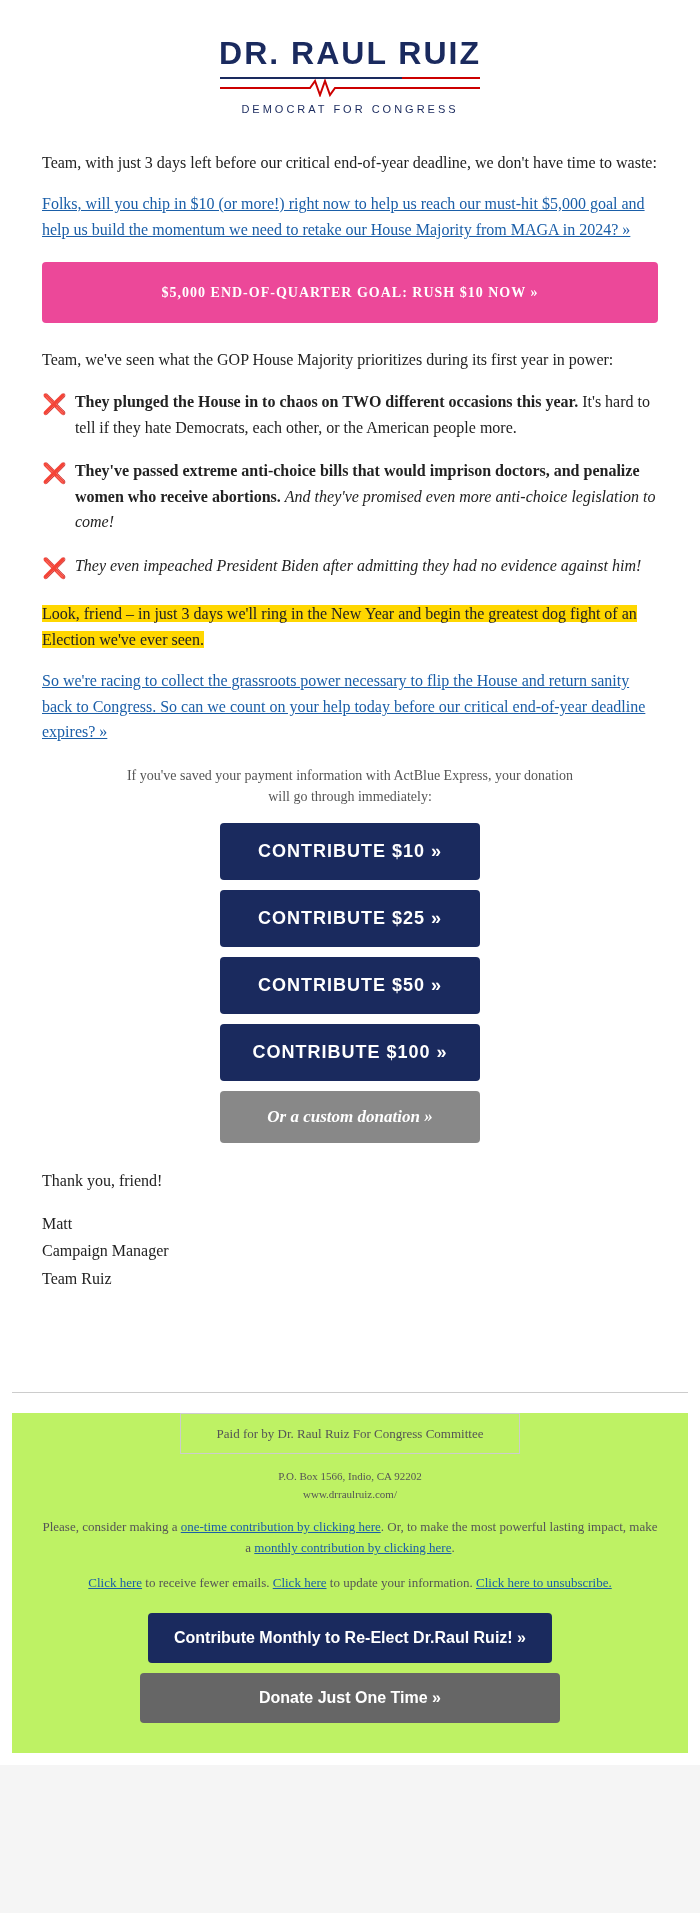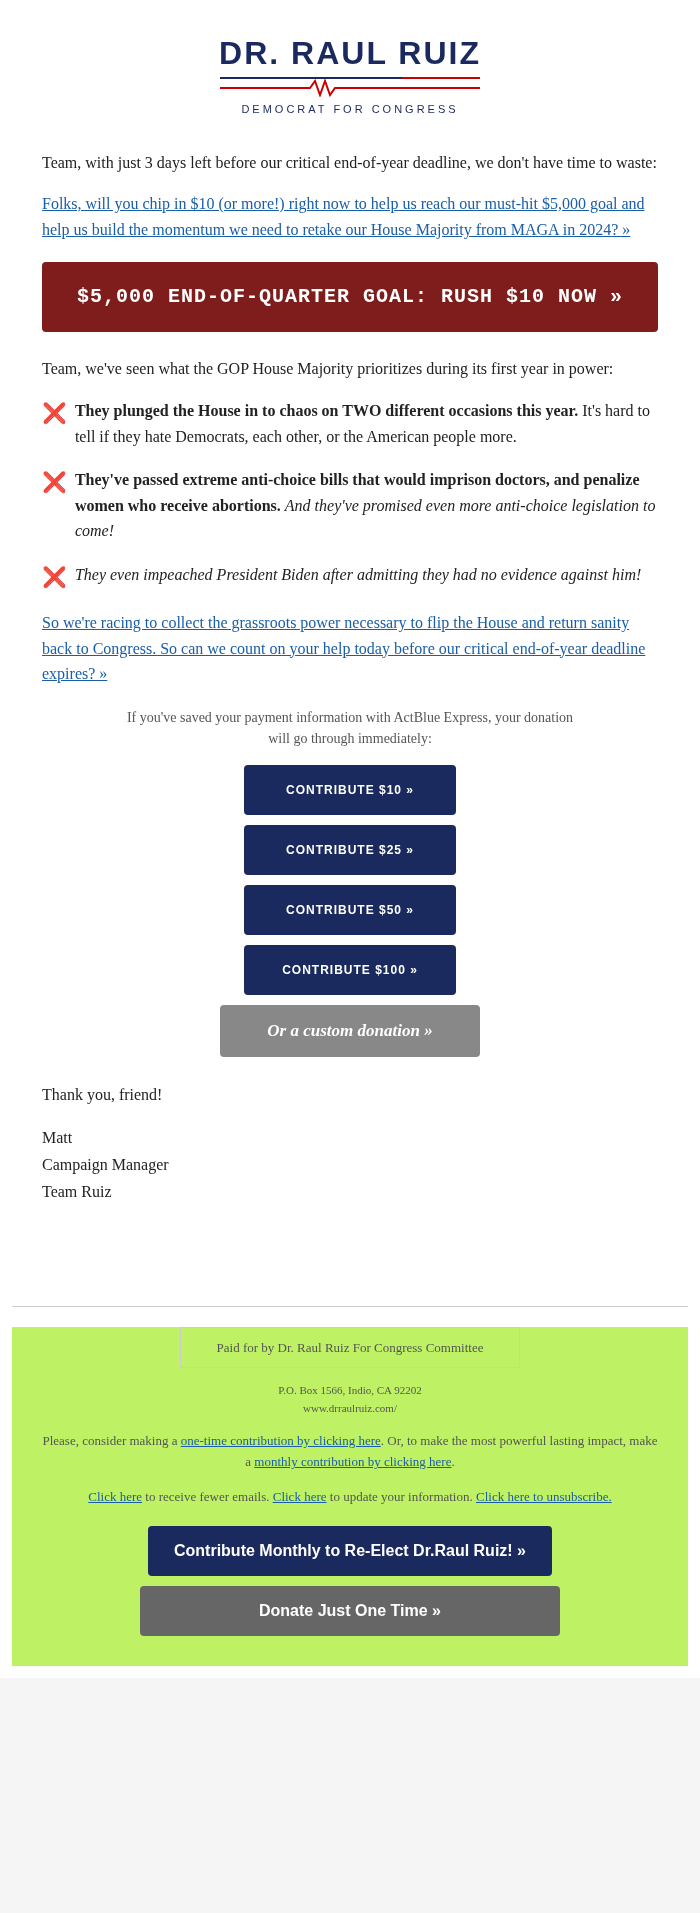--- a/index.html
+++ b/index.html
@@ -53,28 +53,28 @@
     }
     .link-text {
       color: #1a5ea8;
       text-decoration: underline;
       font-size: 16px;
       line-height: 1.6;
       display: block;
       margin-bottom: 20px;
     }
     .cta-banner {
-      background: #7f1d1d;
+      background: #ec4899;
       color: #ffffff;
       text-align: center;
       padding: 20px 24px;
       border-radius: 4px;
       margin-bottom: 24px;
-      font-family: Liberation Mono, monospace;
-      font-size: 20px;
+      font-family: Liberation Serif, serif;
+      font-size: 14px;
       font-weight: 900;
       letter-spacing: 1px;
       text-transform: uppercase;
       cursor: pointer;
     }
     .body-text {
       font-size: 16px;
       line-height: 1.6;
       margin-bottom: 16px;
     }
@@ -122,28 +122,28 @@
       display: flex;
       flex-direction: column;
       align-items: center;
       gap: 10px;
       margin-bottom: 24px;
     }
     .btn-donate {
       background: #1a2a5e;
       color: #ffffff;
       font-family: Arial, sans-serif;
-      font-size: 12px;
+      font-size: 18px;
       font-weight: 900;
       letter-spacing: 1px;
       text-transform: uppercase;
       border: none;
       border-radius: 4px;
       padding: 18px 0;
-      width: 212px;
+      width: 260px;
       text-align: center;
       cursor: pointer;
     }
     .btn-custom {
       background: #888888;
       color: #ffffff;
       font-family: Georgia, serif;
       font-size: 17px;
       font-weight: bold;
       font-style: italic;
@@ -286,20 +286,23 @@
       </p>
     </div>
 
     <div class="bullet-item">
       <span class="bullet-icon">❌</span>
       <p class="bullet-text">
         <em>They even impeached President Biden after admitting they had no evidence against him!</em>
       </p>
     </div>
 
+    <div class="highlight-block">
+      <span class="highlight-text">Look, friend – in just 3 days we'll ring in the New Year and begin the greatest dog fight of an Election we've ever seen.</span>
+    </div>
 
     <a class="link-text" href="#">So we're racing to collect the grassroots power necessary to flip the House and return sanity back to Congress. So can we count on your help today before our critical end-of-year deadline expires? »</a>
 
     <p class="actblue-note">If you've saved your payment information with ActBlue Express, your donation<br>will go through immediately:</p>
 
     <div class="donate-buttons">
       <button class="btn-donate">CONTRIBUTE $10 »</button>
       <button class="btn-donate">CONTRIBUTE $25 »</button>
       <button class="btn-donate">CONTRIBUTE $50 »</button>
       <button class="btn-donate">CONTRIBUTE $100 »</button>

